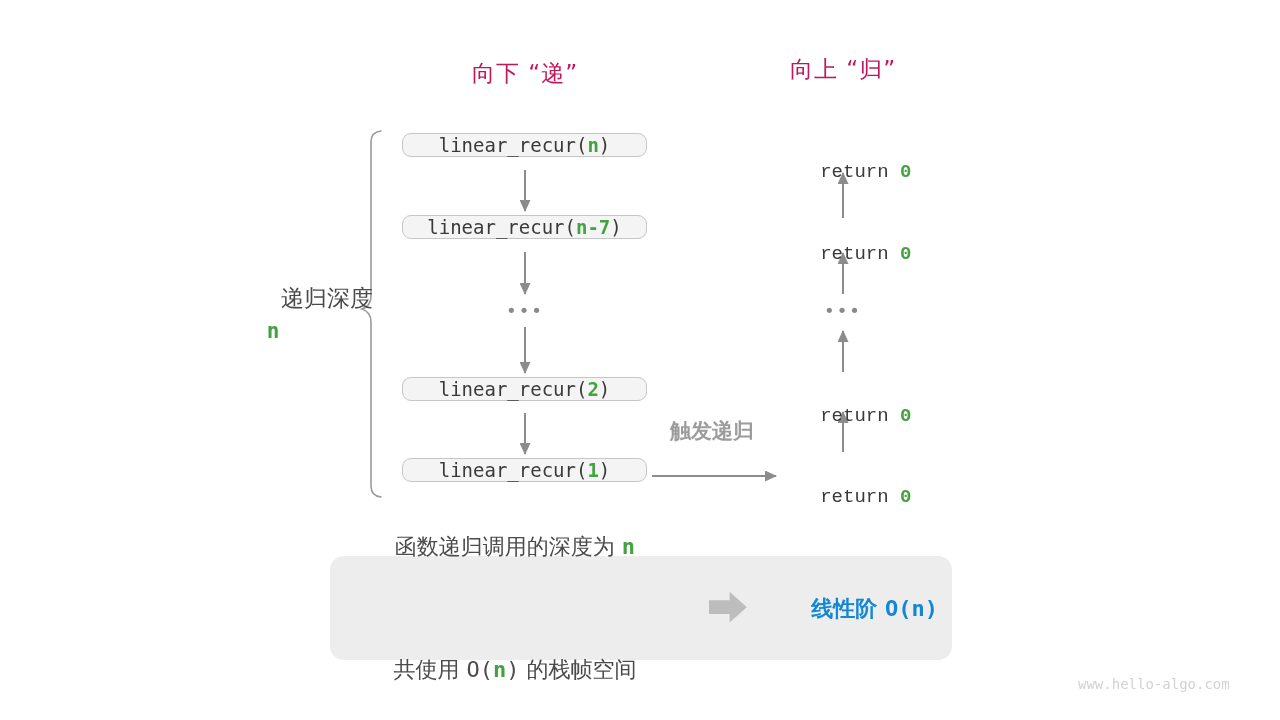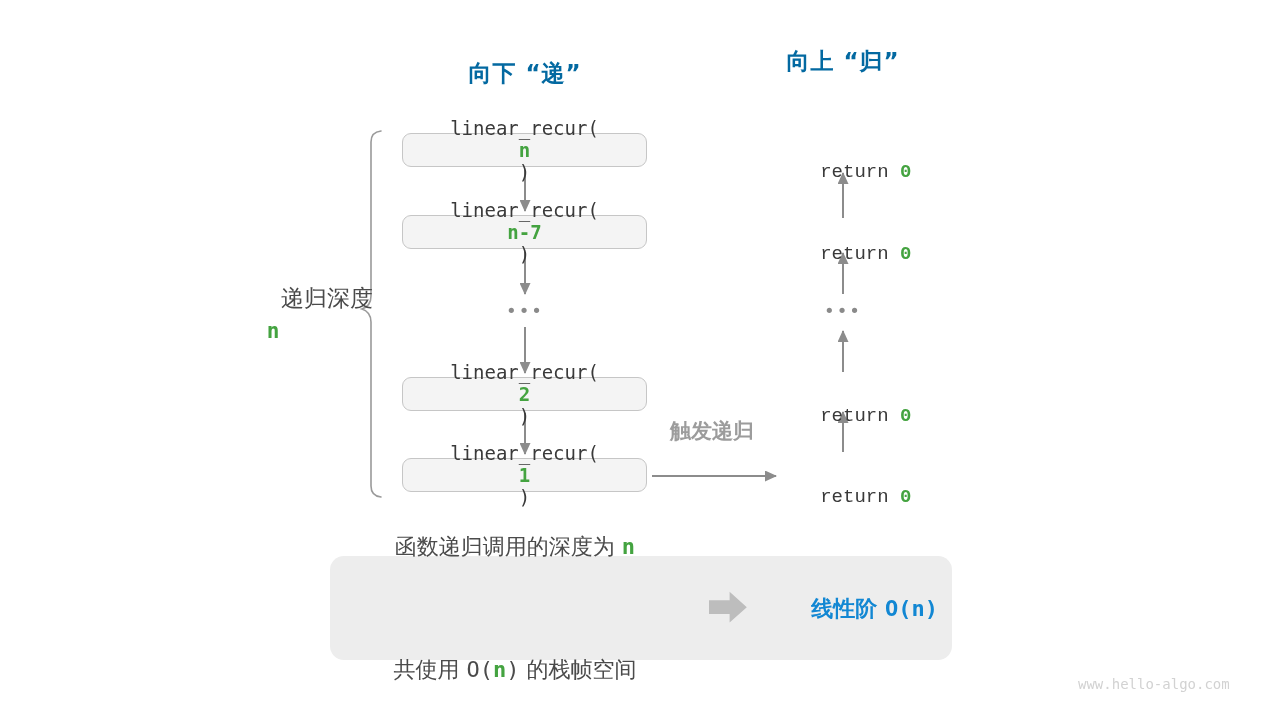--- a/index.html
+++ b/index.html
@@ -3,28 +3,28 @@
 <meta charset="utf-8">
 <style>
   html,body{margin:0;padding:0;background:#fff;}
   .stage{
     position:relative;width:1280px;height:720px;background:#ffffff;
     font-family:"DejaVu Sans","Liberation Sans",sans-serif;overflow:hidden;
   }
   .abs{position:absolute;}
   .svg-layer{position:absolute;left:0;top:0;width:1280px;height:720px;pointer-events:none;}
   .col-header{
-    width:260px;text-align:center;font-size:23px;font-weight:700;color:#0369a1;letter-spacing:1px;
+    width:260px;text-align:center;font-size:23px;font-weight:400;color:#be185d;letter-spacing:1px;
   }
   .call-box{
-    left:402px;width:245px;height:34px;box-sizing:border-box;
+    left:402px;width:245px;height:24px;box-sizing:border-box;
     background:#f4f4f4;border:1.5px solid #c6c6c6;border-radius:9px;
     display:flex;align-items:center;justify-content:center;
     font-family:"DejaVu Sans Mono","Liberation Mono",monospace;
-    font-size:19px;color:#3a3a3a;white-space:pre;flex-direction:column;
+    font-size:19px;color:#3a3a3a;white-space:pre;
   }
   .arg{color:#44a340;font-weight:700;}
   .ret{
     width:160px;text-align:center;
     font-family:Liberation Mono, monospace;
     font-size:19px;color:#3a3a3a;white-space:pre;
   }
   .ret .arg{color:#44a340;font-weight:700;}
   .dots{
     width:80px;text-align:center;font-size:18px;letter-spacing:2px;color:#8a8a8a;
@@ -80,21 +80,21 @@
 
     <line x1="843" y1="218" x2="843" y2="173" stroke="#8c8c8c" stroke-width="2" marker-end="url(#ah)"></line>
     <line x1="843" y1="294" x2="843" y2="253" stroke="#8c8c8c" stroke-width="2" marker-end="url(#ah)"></line>
     <line x1="843" y1="372" x2="843" y2="331" stroke="#8c8c8c" stroke-width="2" marker-end="url(#ah)"></line>
     <line x1="843" y1="452" x2="843" y2="412" stroke="#8c8c8c" stroke-width="2" marker-end="url(#ah)"></line>
 
     <line x1="652" y1="476" x2="776" y2="476" stroke="#8c8c8c" stroke-width="2" marker-end="url(#ah)"></line>
   </svg>
 
   <div class="abs col-header" style="left:395px;top:58px;">向下 “递”</div>
-  <div class="abs col-header" style="left:713px;top:46px;">向上 “归”</div>
+  <div class="abs col-header" style="left:713px;top:54px;">向上 “归”</div>
 
   <div class="abs depth-label" style="left:173px;top:283px;">递归深度</div>
   <div class="abs depth-n" style="left:173px;top:319px;">n</div>
 
   <div class="abs call-box" style="top:133px;">
     <span>linear_recur(</span><span class="arg">n</span><span>)</span>
   </div>
   <div class="abs call-box" style="top:215px;">
     <span>linear_recur(</span><span class="arg">n-7</span><span>)</span>
   </div>

